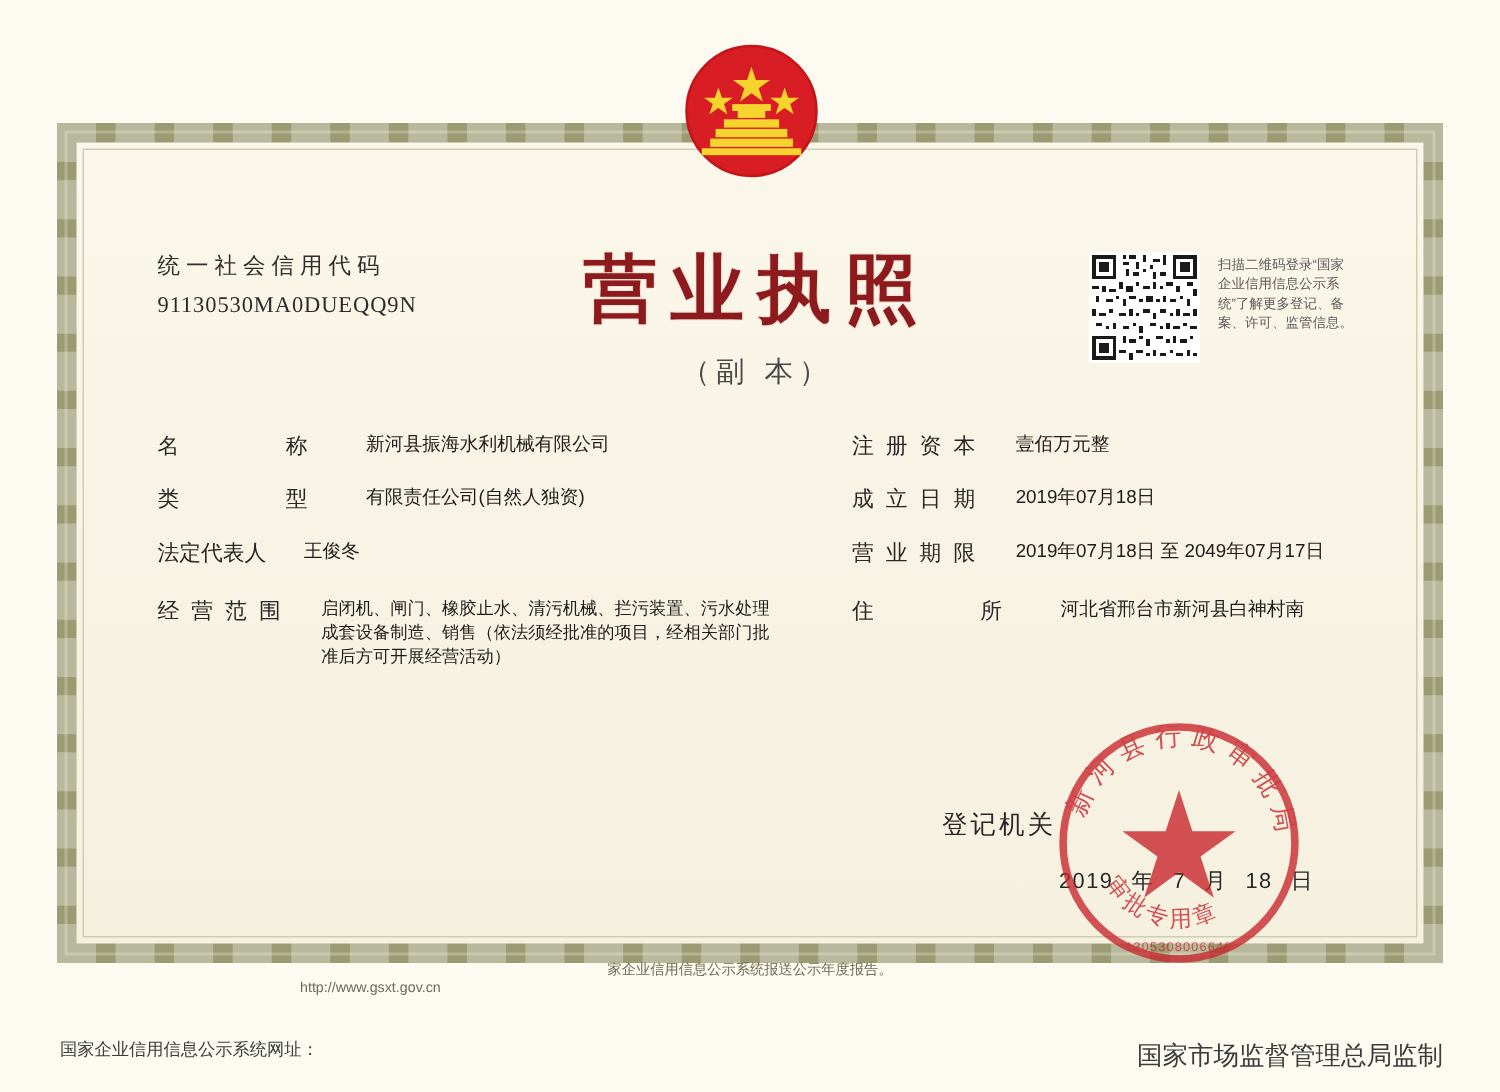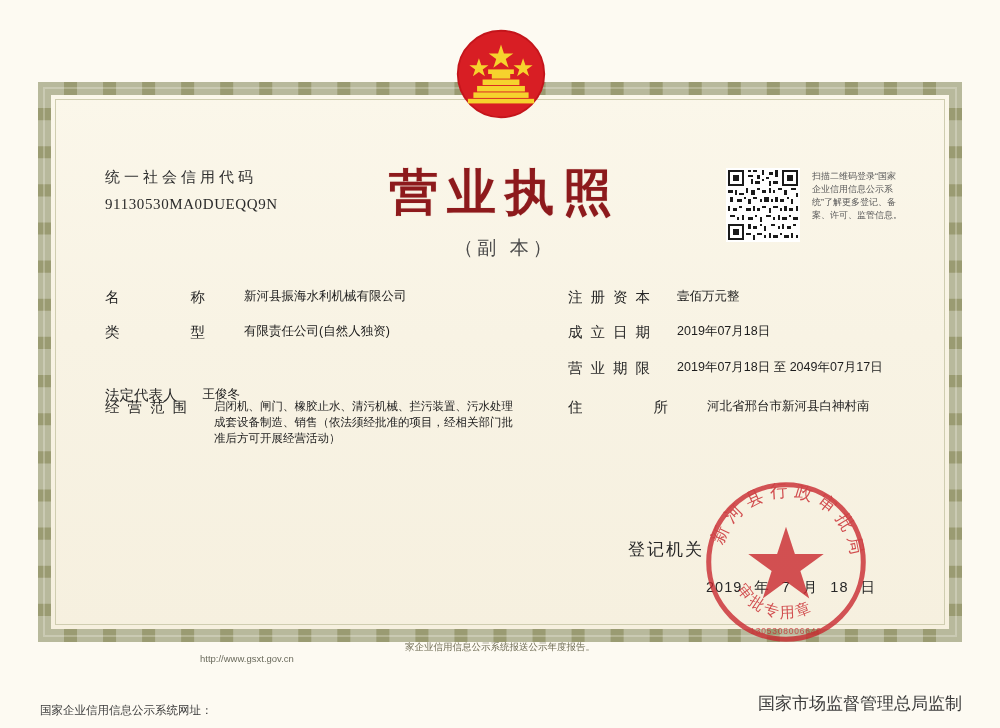--- a/index.html
+++ b/index.html
@@ -177,21 +177,21 @@
   .f-value {
     font-size: 12.5px;
     color: #1d1d1d;
     line-height: 17px;
   }
   .f-value.small { font-size: 11.5px; line-height: 16px; }
 
   
   .fl-name  { left: 105px; top: 288px; }
   .fl-type  { left: 105px; top: 323px; }
-  .fl-rep   { left: 105px; top: 359px; margin-top: 27px; }
+  .fl-rep   { left: 105px; top: 359px; }
   .fl-scope { left: 105px; top: 398px; }
 
   .fl-name .f-value,
   .fl-type .f-value,
   .fl-rep .f-value { margin-left: 12px; }
   .fl-scope .f-value {
     margin-left: 12px;
     width: 300px;
   }
 
@@ -245,21 +245,20 @@
     color: #7a7a6a;
     line-height: 14px;
   }
   .foot-note-center .l2 { color: #6d6a52; }
   .foot-left {
     position: absolute;
     left: 40px;
     top: 692px;
     font-size: 11.5px;
     color: #3b3b3b;
-    margin-top: 11px;
   }
   .foot-url {
     position: absolute;
     left: 200px;
     top: 653px;
     font-size: 9.5px;
     color: #6b6b5d;
   }
   .foot-right {
     position: absolute;

